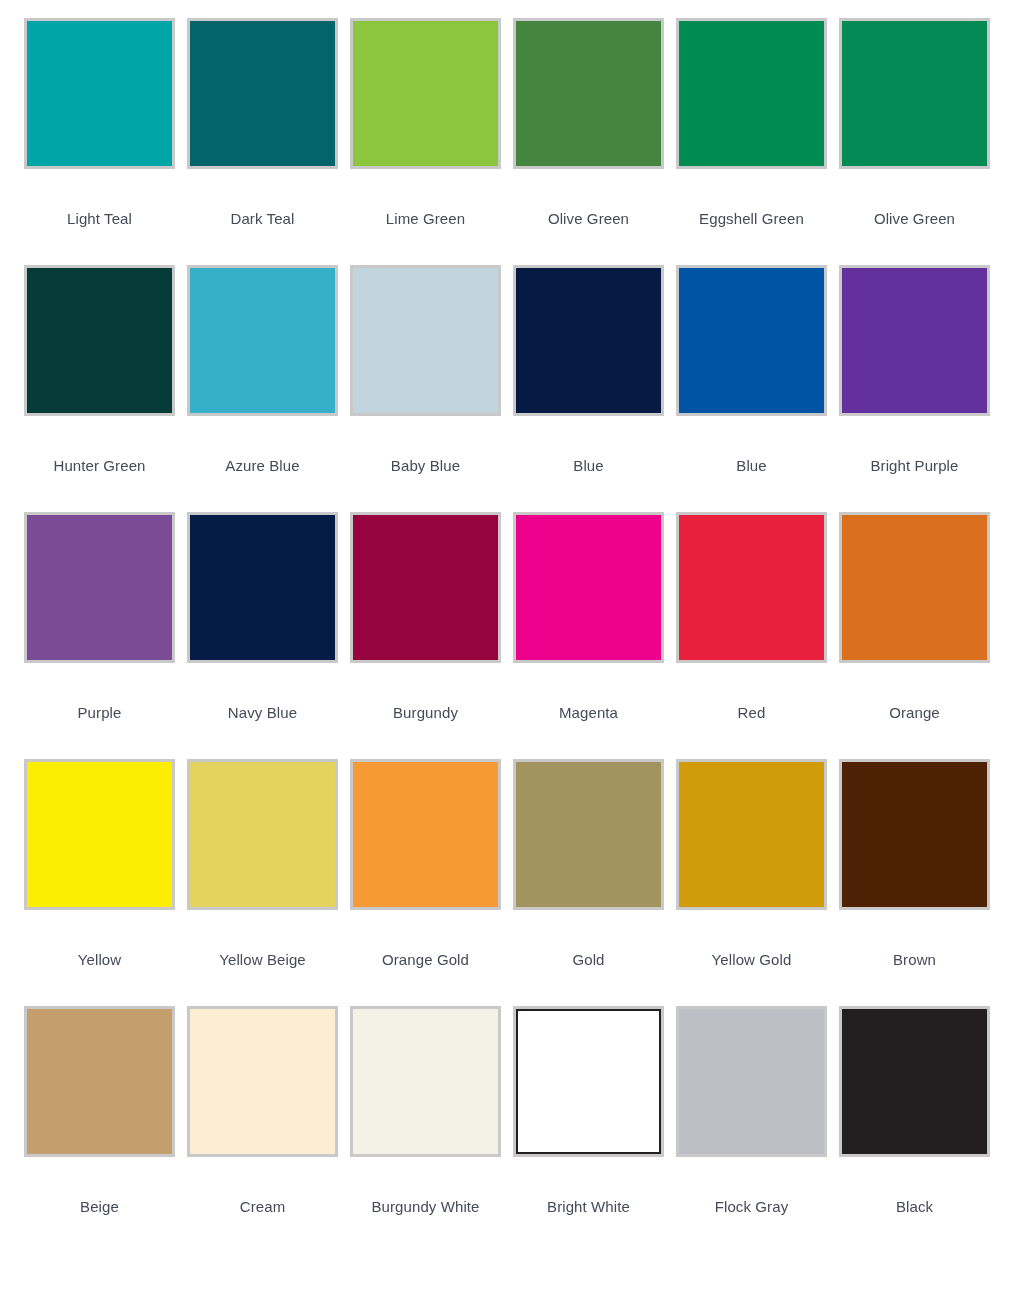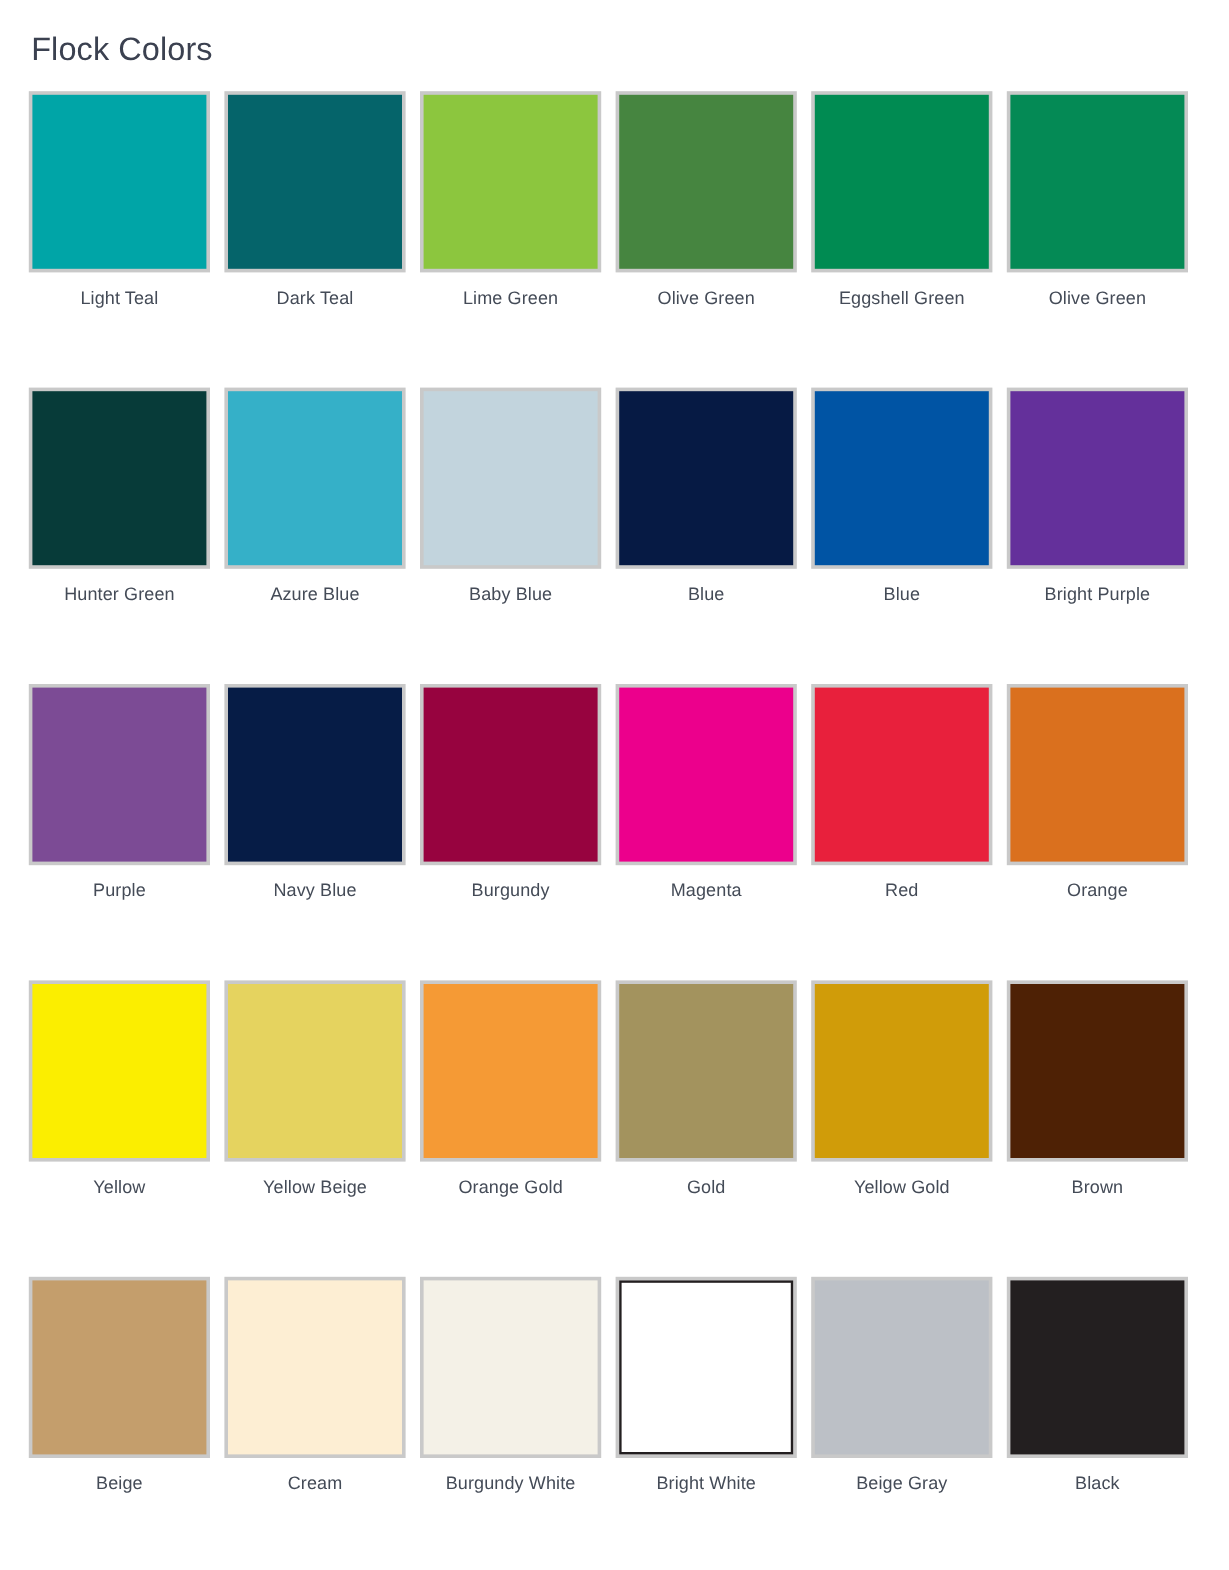--- a/index.html
+++ b/index.html
@@ -69,31 +69,30 @@
   .swatch-chip.dark-edge {
     border: 2px solid #231f20;
   }
 
   .swatch-label {
     width: 151px;
     text-align: center;
     font-size: 15px;
     line-height: 20px;
     color: #444b57;
-    margin-top: 12px;
+    margin-top: 40px;
     letter-spacing: 0.1px;
     white-space: nowrap;
   }
 </style>
 </head>
 <body style="background: rgb(255, 255, 255);">
 
 <div id="page">
 
-  <h1 id="page-title">Flock Colors</h1>
 
   <div id="swatch-grid">
       <div class="swatch-cell">
         <div class="swatch-chip-wrap">
           <div class="swatch-chip" style="background-color: rgb(0, 165, 167);"></div>
         </div>
         <div class="swatch-label">Light Teal</div>
       </div>
       <div class="swatch-cell">
         <div class="swatch-chip-wrap">
@@ -254,21 +253,21 @@
       <div class="swatch-cell">
         <div class="swatch-chip-wrap outlined">
           <div class="swatch-chip dark-edge" style="background-color: rgb(255, 255, 255); border-color: rgb(35, 31, 32);"></div>
         </div>
         <div class="swatch-label">Bright White</div>
       </div>
       <div class="swatch-cell">
         <div class="swatch-chip-wrap">
           <div class="swatch-chip" style="background-color: rgb(188, 192, 198);"></div>
         </div>
-        <div class="swatch-label">Beige Gray</div>
+        <div class="swatch-label">Flock Gray</div>
       </div>
       <div class="swatch-cell">
         <div class="swatch-chip-wrap">
           <div class="swatch-chip" style="background-color: rgb(35, 31, 32);"></div>
         </div>
         <div class="swatch-label">Black</div>
       </div>
     </div>
 
 </div>

